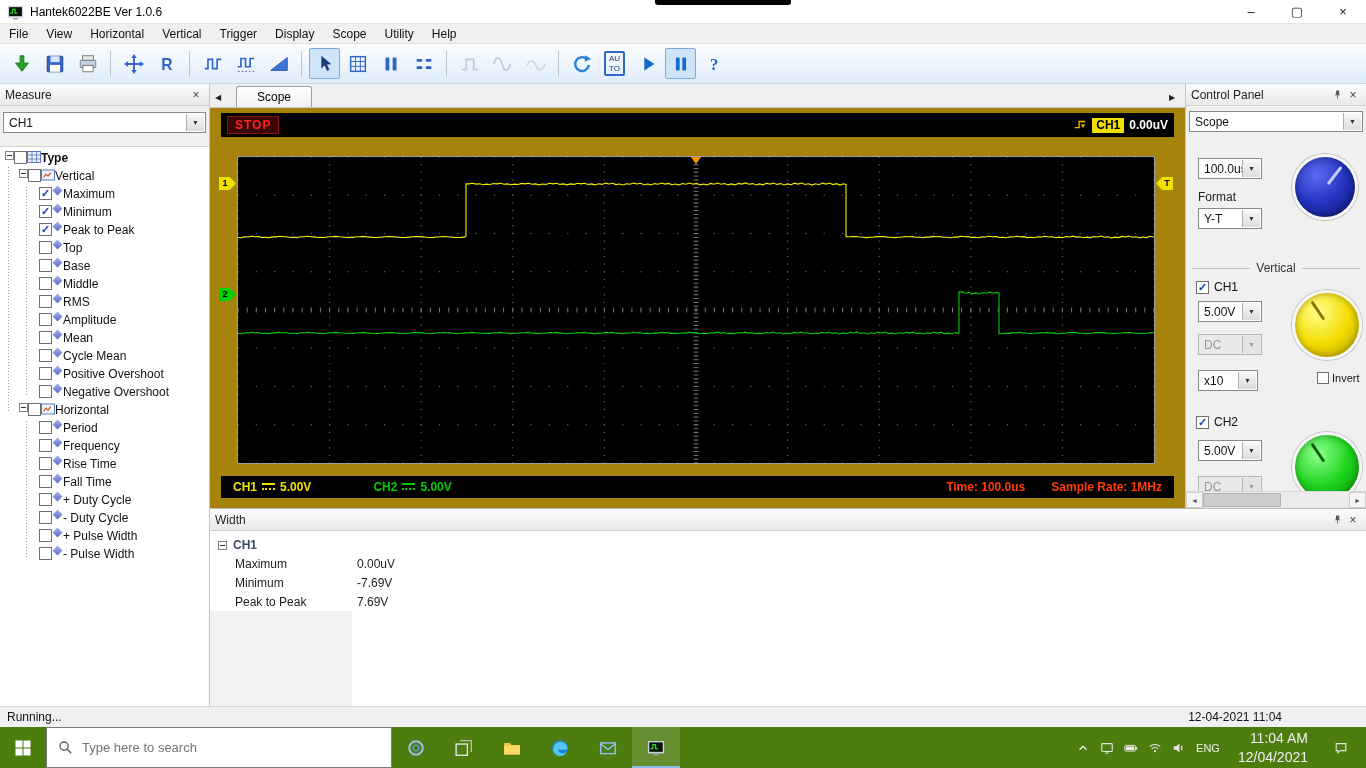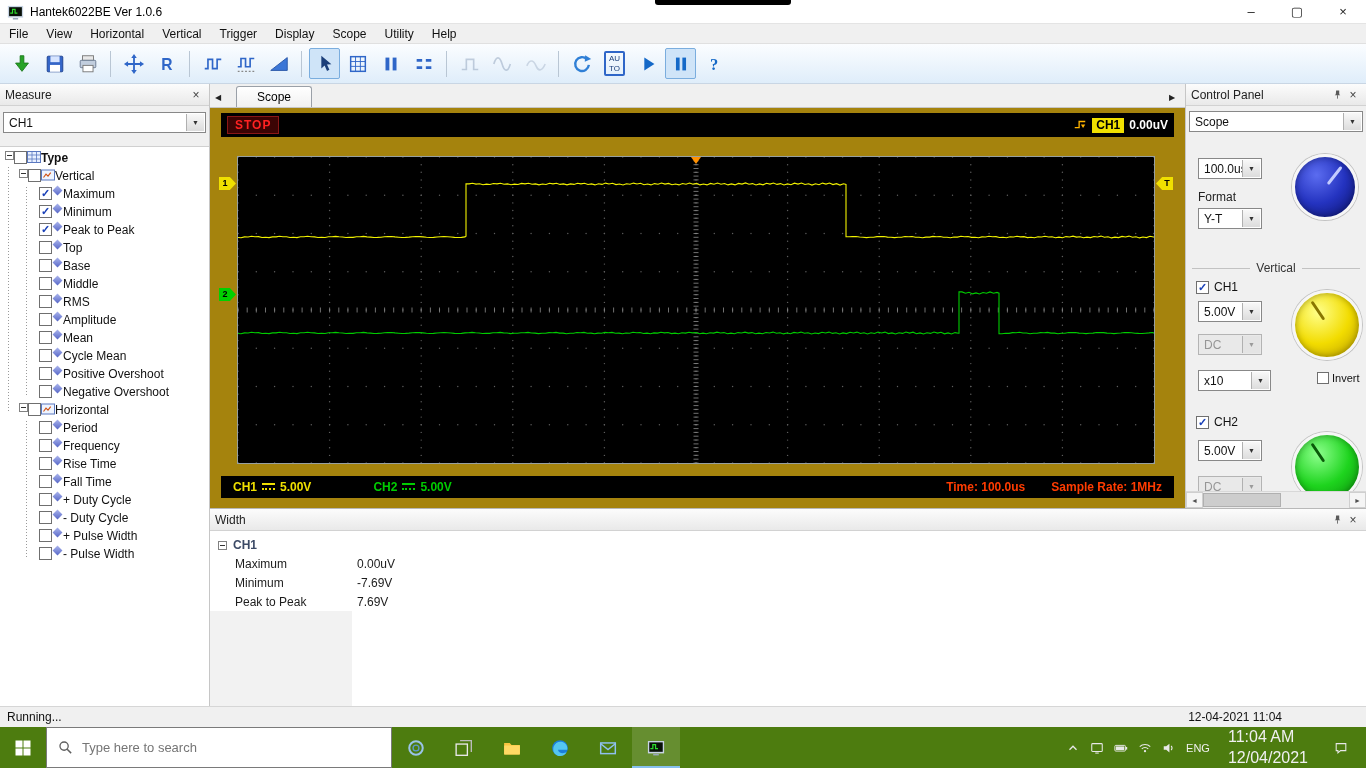--- a/index.html
+++ b/index.html
@@ -90,21 +90,21 @@
 .cp-abs{position:absolute}
 #cp-time{left:12px;top:74px;width:64px}
 #cp-format-label{left:12px;top:106px;color:#222}
 #cp-format{left:12px;top:124px;width:64px}
 .v-sep{position:absolute;left:6px;right:6px;top:177px;display:flex;align-items:center;gap:6px;color:#333}
 .v-sep::before,.v-sep::after{content:"";flex:1;height:1px;background:#c2c2c2}
 .cp-check{position:absolute;display:flex;align-items:center;gap:5px;color:#111}
 #cp-ch1-check{left:10px;top:196px}
 #cp-ch1-scale{left:12px;top:217px;width:64px}
 #cp-ch1-coupling{left:12px;top:250px;width:64px}
-#cp-ch1-probe{left:12px;top:286px;width:73px}
+#cp-ch1-probe{left:12px;top:286px;width:60px}
 #cp-invert{left:131px;top:288px;font-size:11px;gap:3px}
 #cp-invert .cb{width:12px;height:12px}
 #cp-ch2-check{left:10px;top:331px}
 #cp-ch2-scale{left:12px;top:356px;width:64px}
 #cp-ch2-coupling{left:12px;top:392px;width:64px}
 .knob{position:absolute;border-radius:50%;border:3px solid #f6f6f6;box-shadow:0 0 0 1px #c2c2c2,inset 0 0 7px rgba(0,0,0,.35)}
 .ptr-wrap{position:absolute;inset:0}
 .ptr{position:absolute;left:50%;top:4px;width:3px;height:22px;margin-left:-1.5px;border-radius:2px}
 #knob-time{left:106px;top:70px;width:66px;height:66px;background:radial-gradient(circle at 36% 30%,#5b6cf0,#2433c0 50%,#0a1168 100%)}
 #knob-time .ptr-wrap{transform:rotate(38deg)}
@@ -141,21 +141,21 @@
 #tb-search{width:346px;background:#fff;border:1px solid #7a7a7a;display:flex;align-items:center;padding:0 11px;gap:9px}
 #tb-search svg{width:15px;height:15px}
 #tb-search input{border:none;outline:none;font-family:"Liberation Sans",sans-serif;font-size:13px;color:#444;width:260px;background:transparent}
 .tb-app{width:48px;display:flex;align-items:center;justify-content:center}
 .tb-app svg{width:18px;height:18px}
 .tb-app.active{background:rgba(255,255,255,.14);box-shadow:inset 0 -2px 0 #86c0ee}
 #tb-tray{margin-left:auto;display:flex;align-items:center;gap:10px;padding-right:10px;color:#eee}
 .tray-ic{display:flex;align-items:center;justify-content:center}
 .tray-ic svg{width:14px;height:14px}
 #tb-lang{font-size:11px;color:#f0f0f0}
-#tb-clock{text-align:left;font-size:16px;line-height:1.3;color:#f0f0f0;margin:0 8px}
+#tb-clock{text-align:right;font-size:14px;line-height:1.3;color:#f0f0f0;margin:0 8px}
 #tb-action{padding:0 8px}
 </style>
 </head>
 <body>
 
 <div id="root">
 
   <div id="title-bar">
     <span id="app-icon">
         <svg xmlns="http://www.w3.org/2000/svg" viewBox="0 0 16 16">

